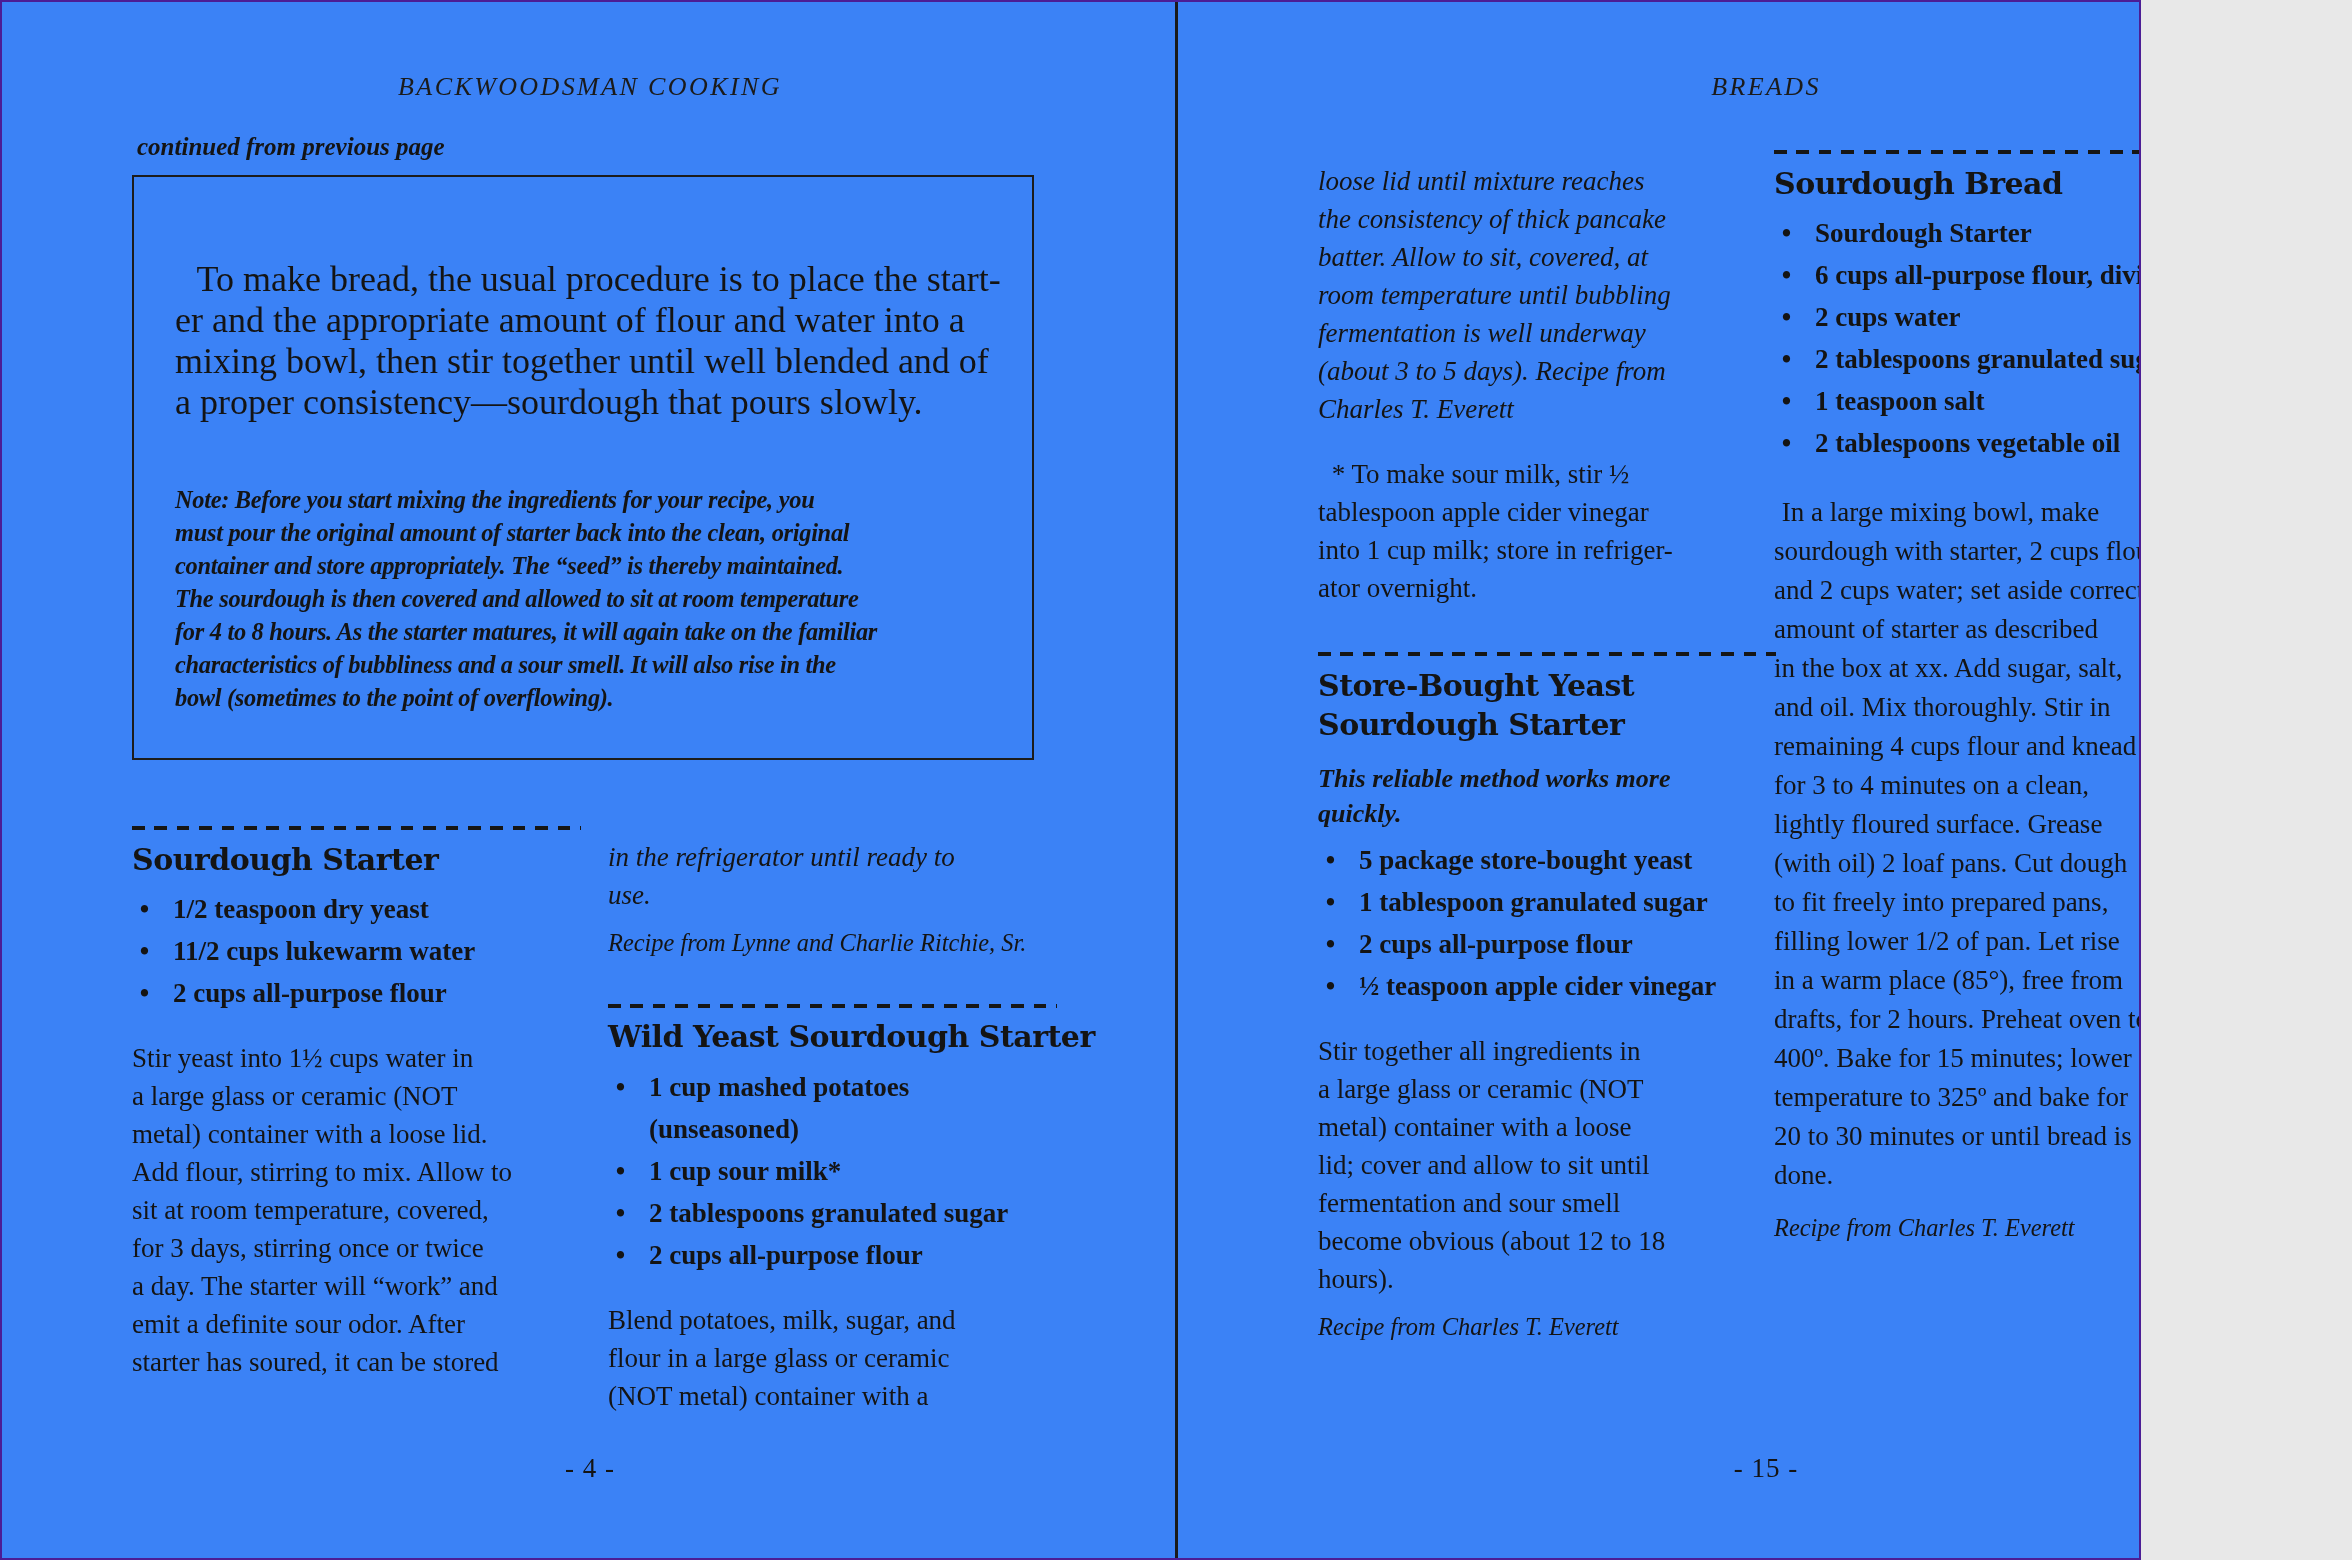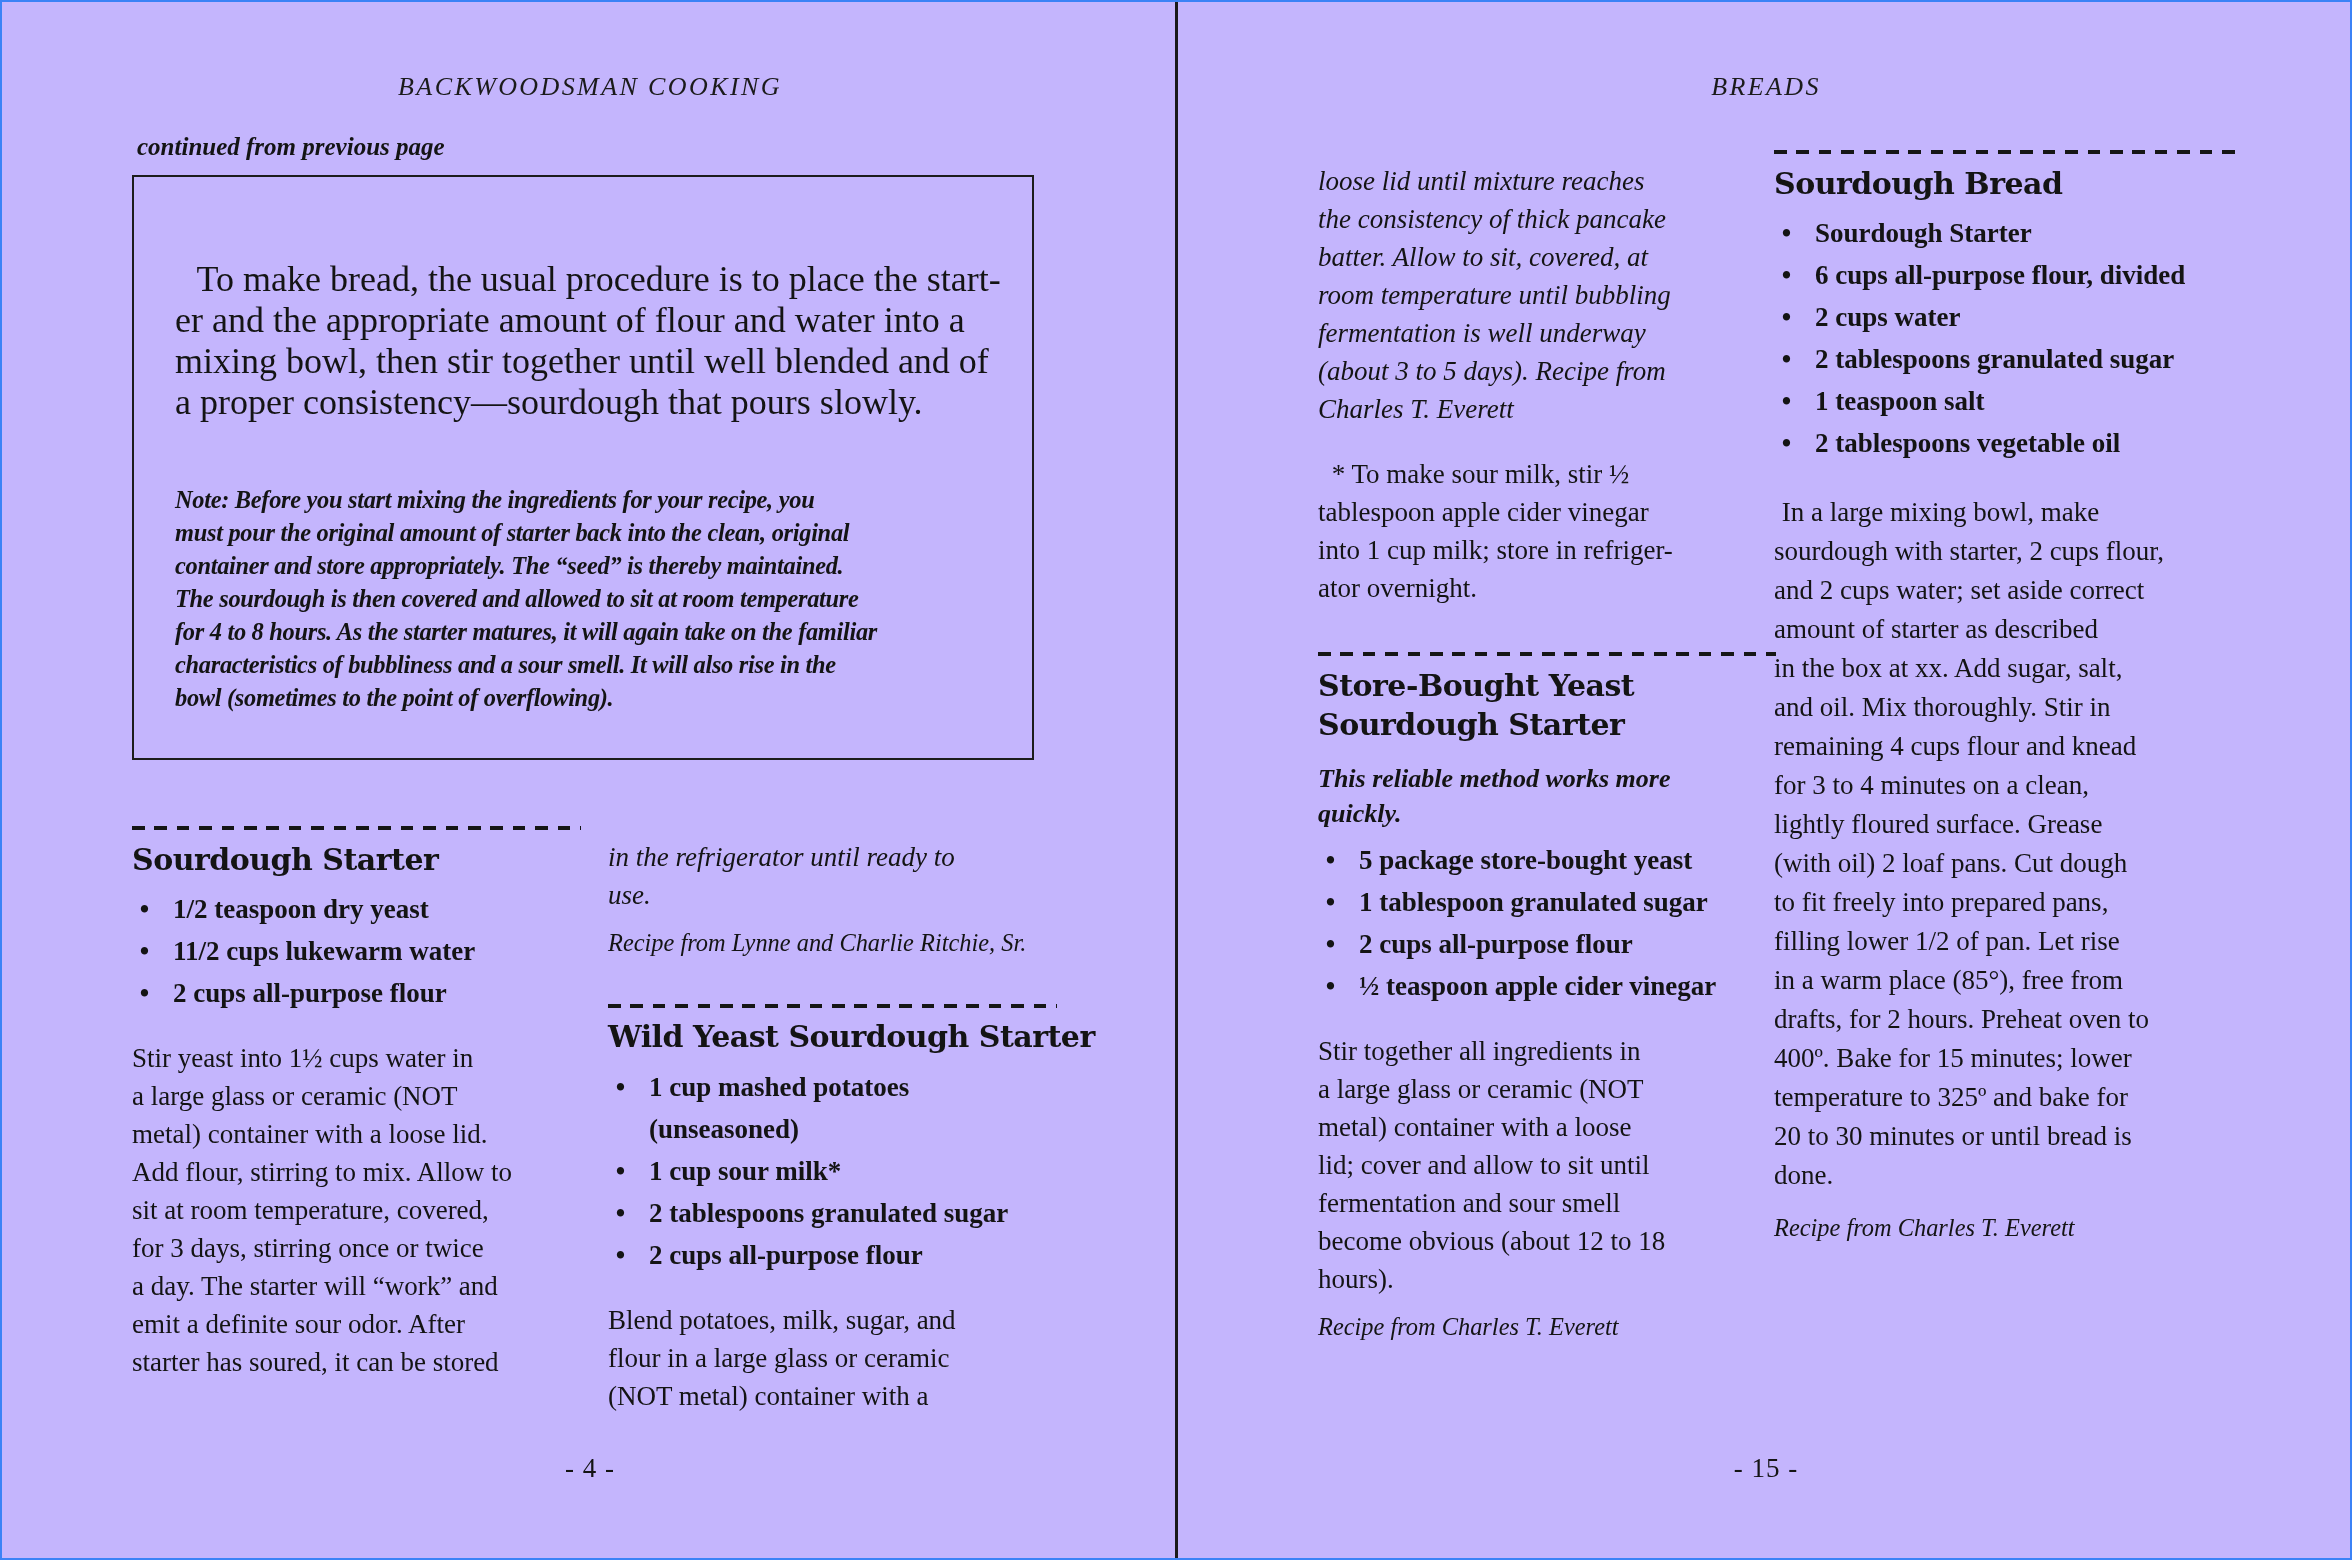--- a/index.html
+++ b/index.html
@@ -1,21 +1,21 @@
 <!DOCTYPE html>
 <html><head>
 <meta charset="utf-8">
 <style>
   html,body { margin:0; padding:0; background:#e8e8e8; }
   .spread {
     position:relative;
-    width:2352px; height:1560px;
-    background:#c4b5fd;
+    width:2141px; height:1560px;
+    background:#3b82f6;
     box-sizing:border-box;
-    border:2px solid #3b82f6;
+    border:2px solid #4c1d95;
     font-family:"Liberation Serif", serif;
     color:#141414;
     overflow:hidden;
   }
   .divider { position:absolute; left:1173px; top:0; width:2.9px; height:1560px; background:#1a1a1a; }
   .page { position:absolute; top:0; width:1176px; height:1560px; }
   .page-left  { left:0; }
   .page-right { left:1176px; }
 
   .running-head {

